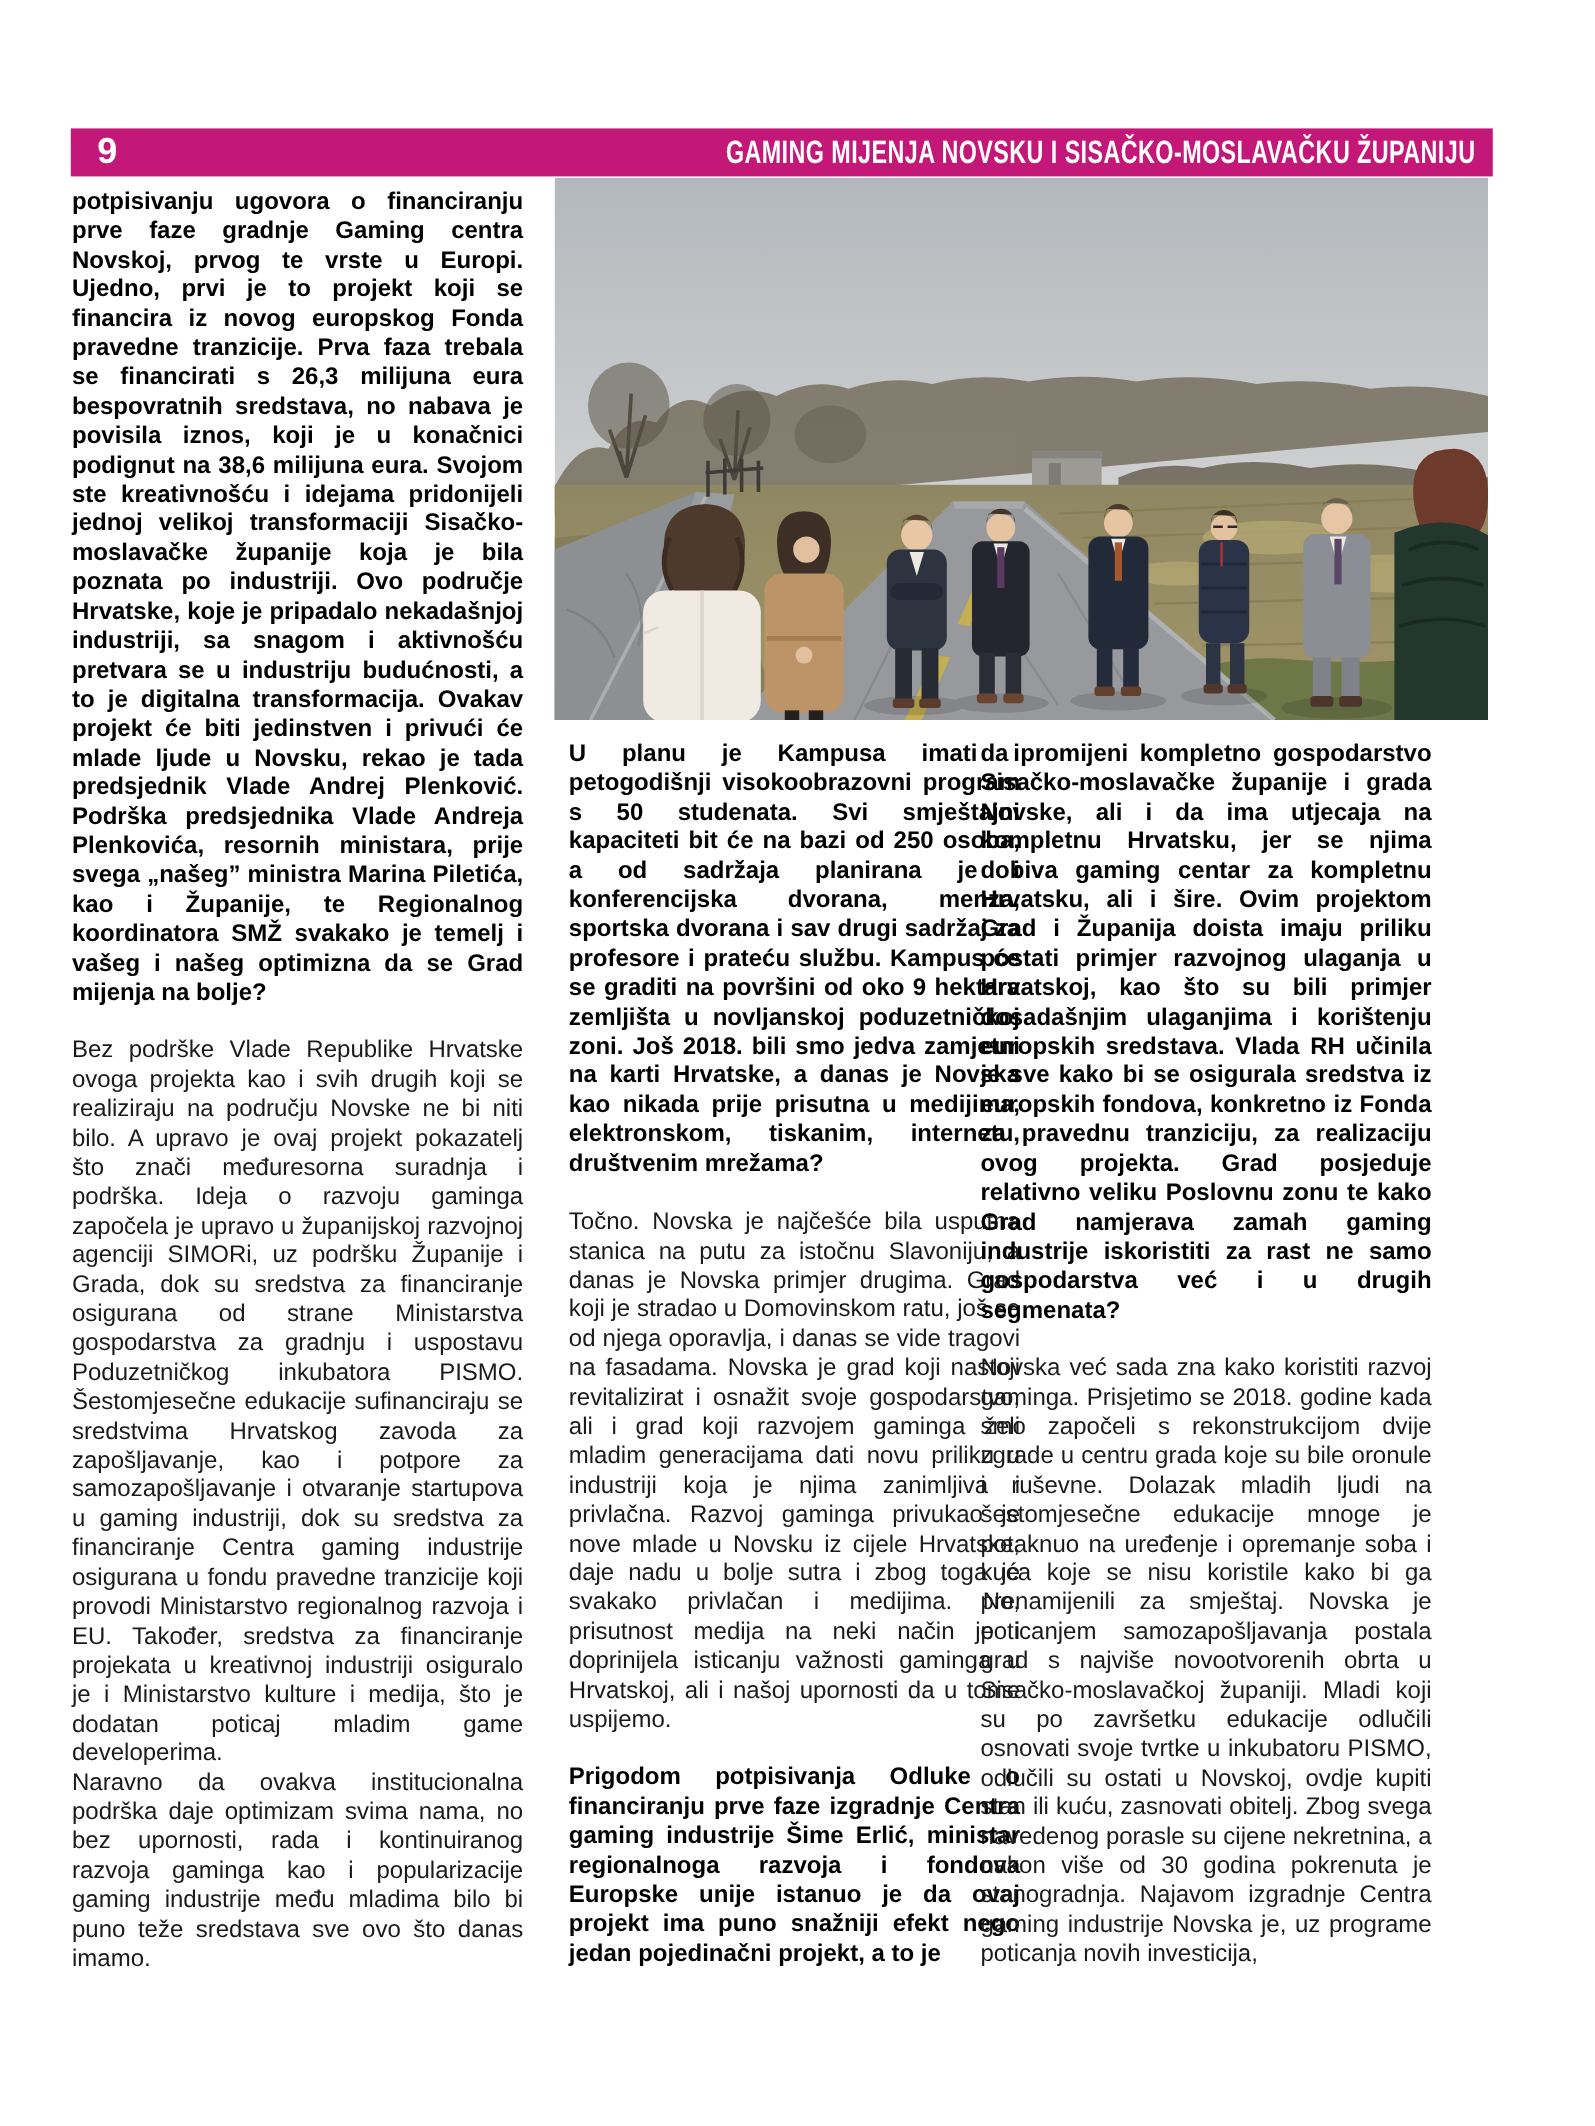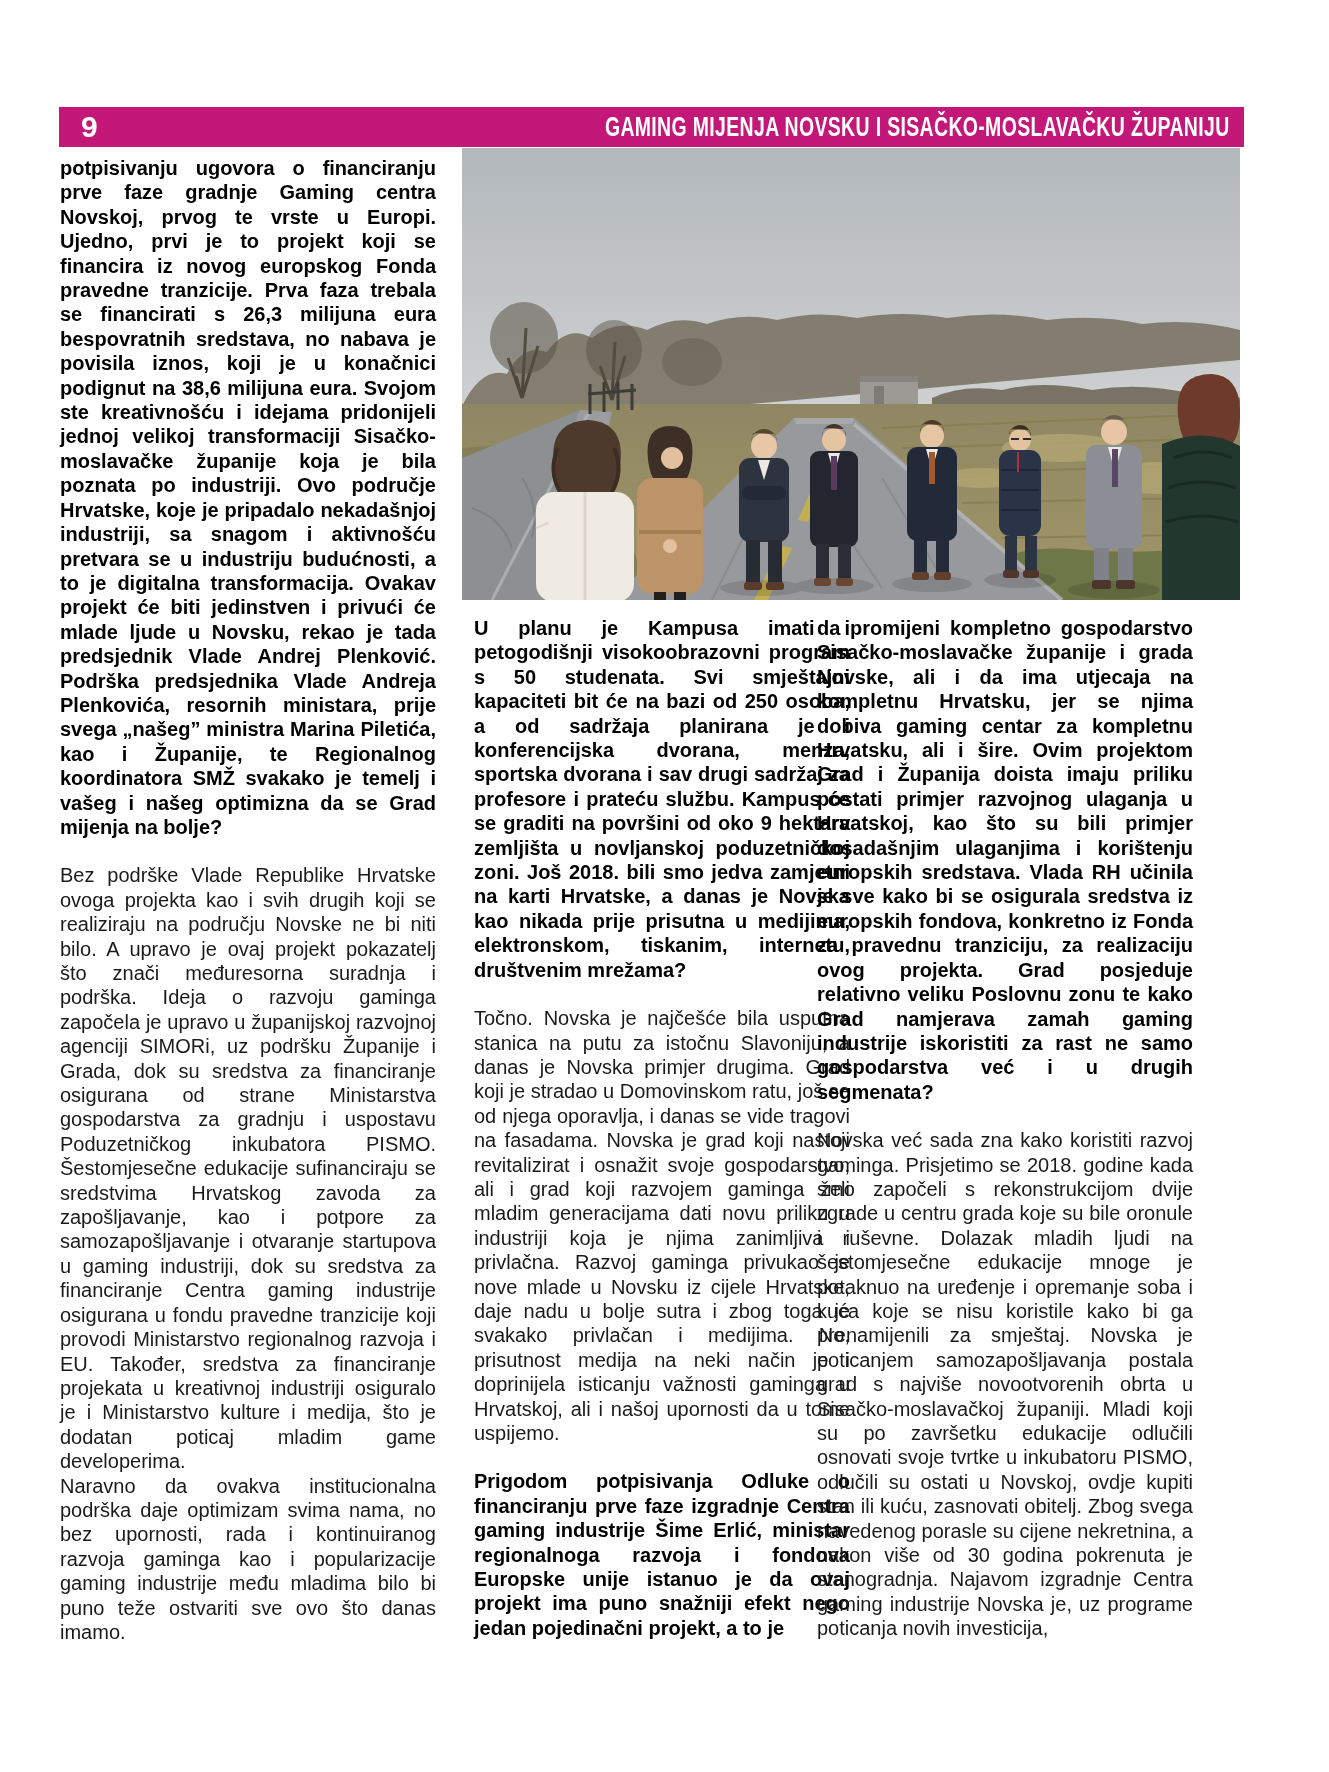--- a/index.html
+++ b/index.html
@@ -234,21 +234,21 @@
         <path d="M716,268 q-4,-42 34,-42 q30,2 28,44 q-1,18 -8,26 l-46,0 q-6,-10 -8,-28 Z" fill="#6e3a2c"></path>
         <path d="M700,296 q44,-18 78,2 l0,154 -78,0 Z" fill="#22382f"></path>
         <path d="M712,310 q30,-12 58,0 M706,340 q34,-12 68,0 M704,374 q36,-12 72,0" stroke="#182a23" stroke-width="3" fill="none"></path>
       </g>
     </svg>
   </figure>
 
   <section class="col col1">
     <p class="bold">potpisivanju ugovora o financiranju prve faze gradnje Gaming centra Novskoj, prvog te vrste u Europi. Ujedno, prvi je to projekt koji se financira iz novog europskog Fonda pravedne tranzicije. Prva faza trebala se financirati s 26,3 milijuna eura bespovratnih sredstava, no nabava je povisila iznos, koji je u konačnici podignut na 38,6 milijuna eura. Svojom ste kreativnošću i idejama pridonijeli jednoj velikoj transformaciji Sisačko-moslavačke županije koja je bila poznata po industriji. Ovo područje Hrvatske, koje je pripadalo nekadašnjoj industriji, sa snagom i aktivnošću pretvara se u industriju budućnosti, a to je digitalna transformacija. Ovakav projekt će biti jedinstven i privući će mlade ljude u Novsku, rekao je tada predsjednik Vlade Andrej Plenković. Podrška predsjednika Vlade Andreja Plenkovića, resornih ministara, prije svega „našeg” ministra Marina Piletića, kao i Županije, te Regionalnog koordinatora SMŽ svakako je temelj i vašeg i našeg optimizna da se Grad mijenja na bolje?</p>
     <p>Bez podrške Vlade Republike Hrvatske ovoga projekta kao i svih drugih koji se realiziraju na području Novske ne bi niti bilo. A upravo je ovaj projekt pokazatelj što znači međuresorna suradnja i podrška. Ideja o razvoju gaminga započela je upravo u županijskoj razvojnoj agenciji SIMORi, uz podršku Županije i Grada, dok su sredstva za financiranje osigurana od strane Ministarstva gospodarstva za gradnju i uspostavu Poduzetničkog inkubatora PISMO. Šestomjesečne edukacije sufinanciraju se sredstvima Hrvatskog zavoda za zapošljavanje, kao i potpore za samozapošljavanje i otvaranje startupova u gaming industriji, dok su sredstva za financiranje Centra gaming industrije osigurana u fondu pravedne tranzicije koji provodi Ministarstvo regionalnog razvoja i EU. Također, sredstva za financiranje projekata u kreativnoj industriji osiguralo je i Ministarstvo kulture i medija, što je dodatan poticaj mladim game developerima.</p>
-    <p class="nogap">Naravno da ovakva institucionalna podrška daje optimizam svima nama, no bez upornosti, rada i kontinuiranog razvoja gaminga kao i popularizacije gaming industrije među mladima bilo bi puno teže ostvariti sve ovo što danas imamo.</p>
+    <p class="nogap">Naravno da ovakva institucionalna podrška daje optimizam svima nama, no bez upornosti, rada i kontinuiranog razvoja gaminga kao i popularizacije gaming industrije među mladima bilo bi puno teže sredstava sve ovo što danas imamo.</p>
   </section>
 
   <section class="col col2">
     <p class="bold">U planu je Kampusa imati i petogodišnji visokoobrazovni program s 50 studenata. Svi smještajni kapaciteti bit će na bazi od 250 osoba, a od sadržaja planirana je i  konferencijska dvorana, menza, sportska dvorana i sav drugi sadržaj za profesore i prateću službu. Kampus će se graditi na površini od oko 9 hektara zemljišta u novljanskoj poduzetničkoj zoni. Još 2018. bili smo jedva zamjetni na karti Hrvatske, a danas je Novska kao nikada prije prisutna u medijima, elektronskom, tiskanim, internetu, društvenim mrežama?</p>
     <p>Točno. Novska je najčešće bila usputna stanica na putu za istočnu Slavoniju, a danas je Novska primjer drugima. Grad koji je stradao u Domovinskom ratu, još se od njega oporavlja, i danas se vide tragovi na fasadama. Novska je grad koji nastoji revitalizirat i osnažit svoje gospodarstvo, ali i grad koji razvojem gaminga želi mladim generacijama dati novu priliku u industriji koja je njima zanimljiva i privlačna. Razvoj gaminga privukao je nove mlade u Novsku iz cijele Hrvatske, daje nadu u bolje sutra i zbog toga je svakako privlačan i medijima. No, prisutnost medija na neki način je i doprinijela isticanju važnosti gaminga u Hrvatskoj, ali i našoj upornosti da u tome uspijemo.</p>
     <p class="bold">Prigodom potpisivanja Odluke o financiranju prve faze izgradnje Centra gaming industrije Šime Erlić, ministar regionalnoga razvoja i fondova Europske unije istanuo je da ovaj projekt ima puno snažniji efekt nego jedan pojedinačni projekt, a to je</p>
   </section>
 
   <section class="col col3">
     <p class="bold">da promijeni kompletno gospodarstvo Sisačko-moslavačke županije i grada Novske, ali i da ima utjecaja na kompletnu Hrvatsku, jer se njima dobiva gaming centar za kompletnu Hrvatsku, ali i šire. Ovim projektom Grad i Županija doista imaju priliku postati primjer razvojnog ulaganja u Hrvatskoj, kao što su bili primjer dosadašnjim ulaganjima i korištenju europskih sredstava. Vlada RH učinila je sve kako bi se osigurala sredstva iz europskih fondova, konkretno iz Fonda za pravednu tranziciju, za realizaciju ovog projekta. Grad posjeduje relativno veliku Poslovnu zonu te kako Grad namjerava zamah gaming industrije iskoristiti za rast ne samo gospodarstva već i u drugih segmenata?</p>

